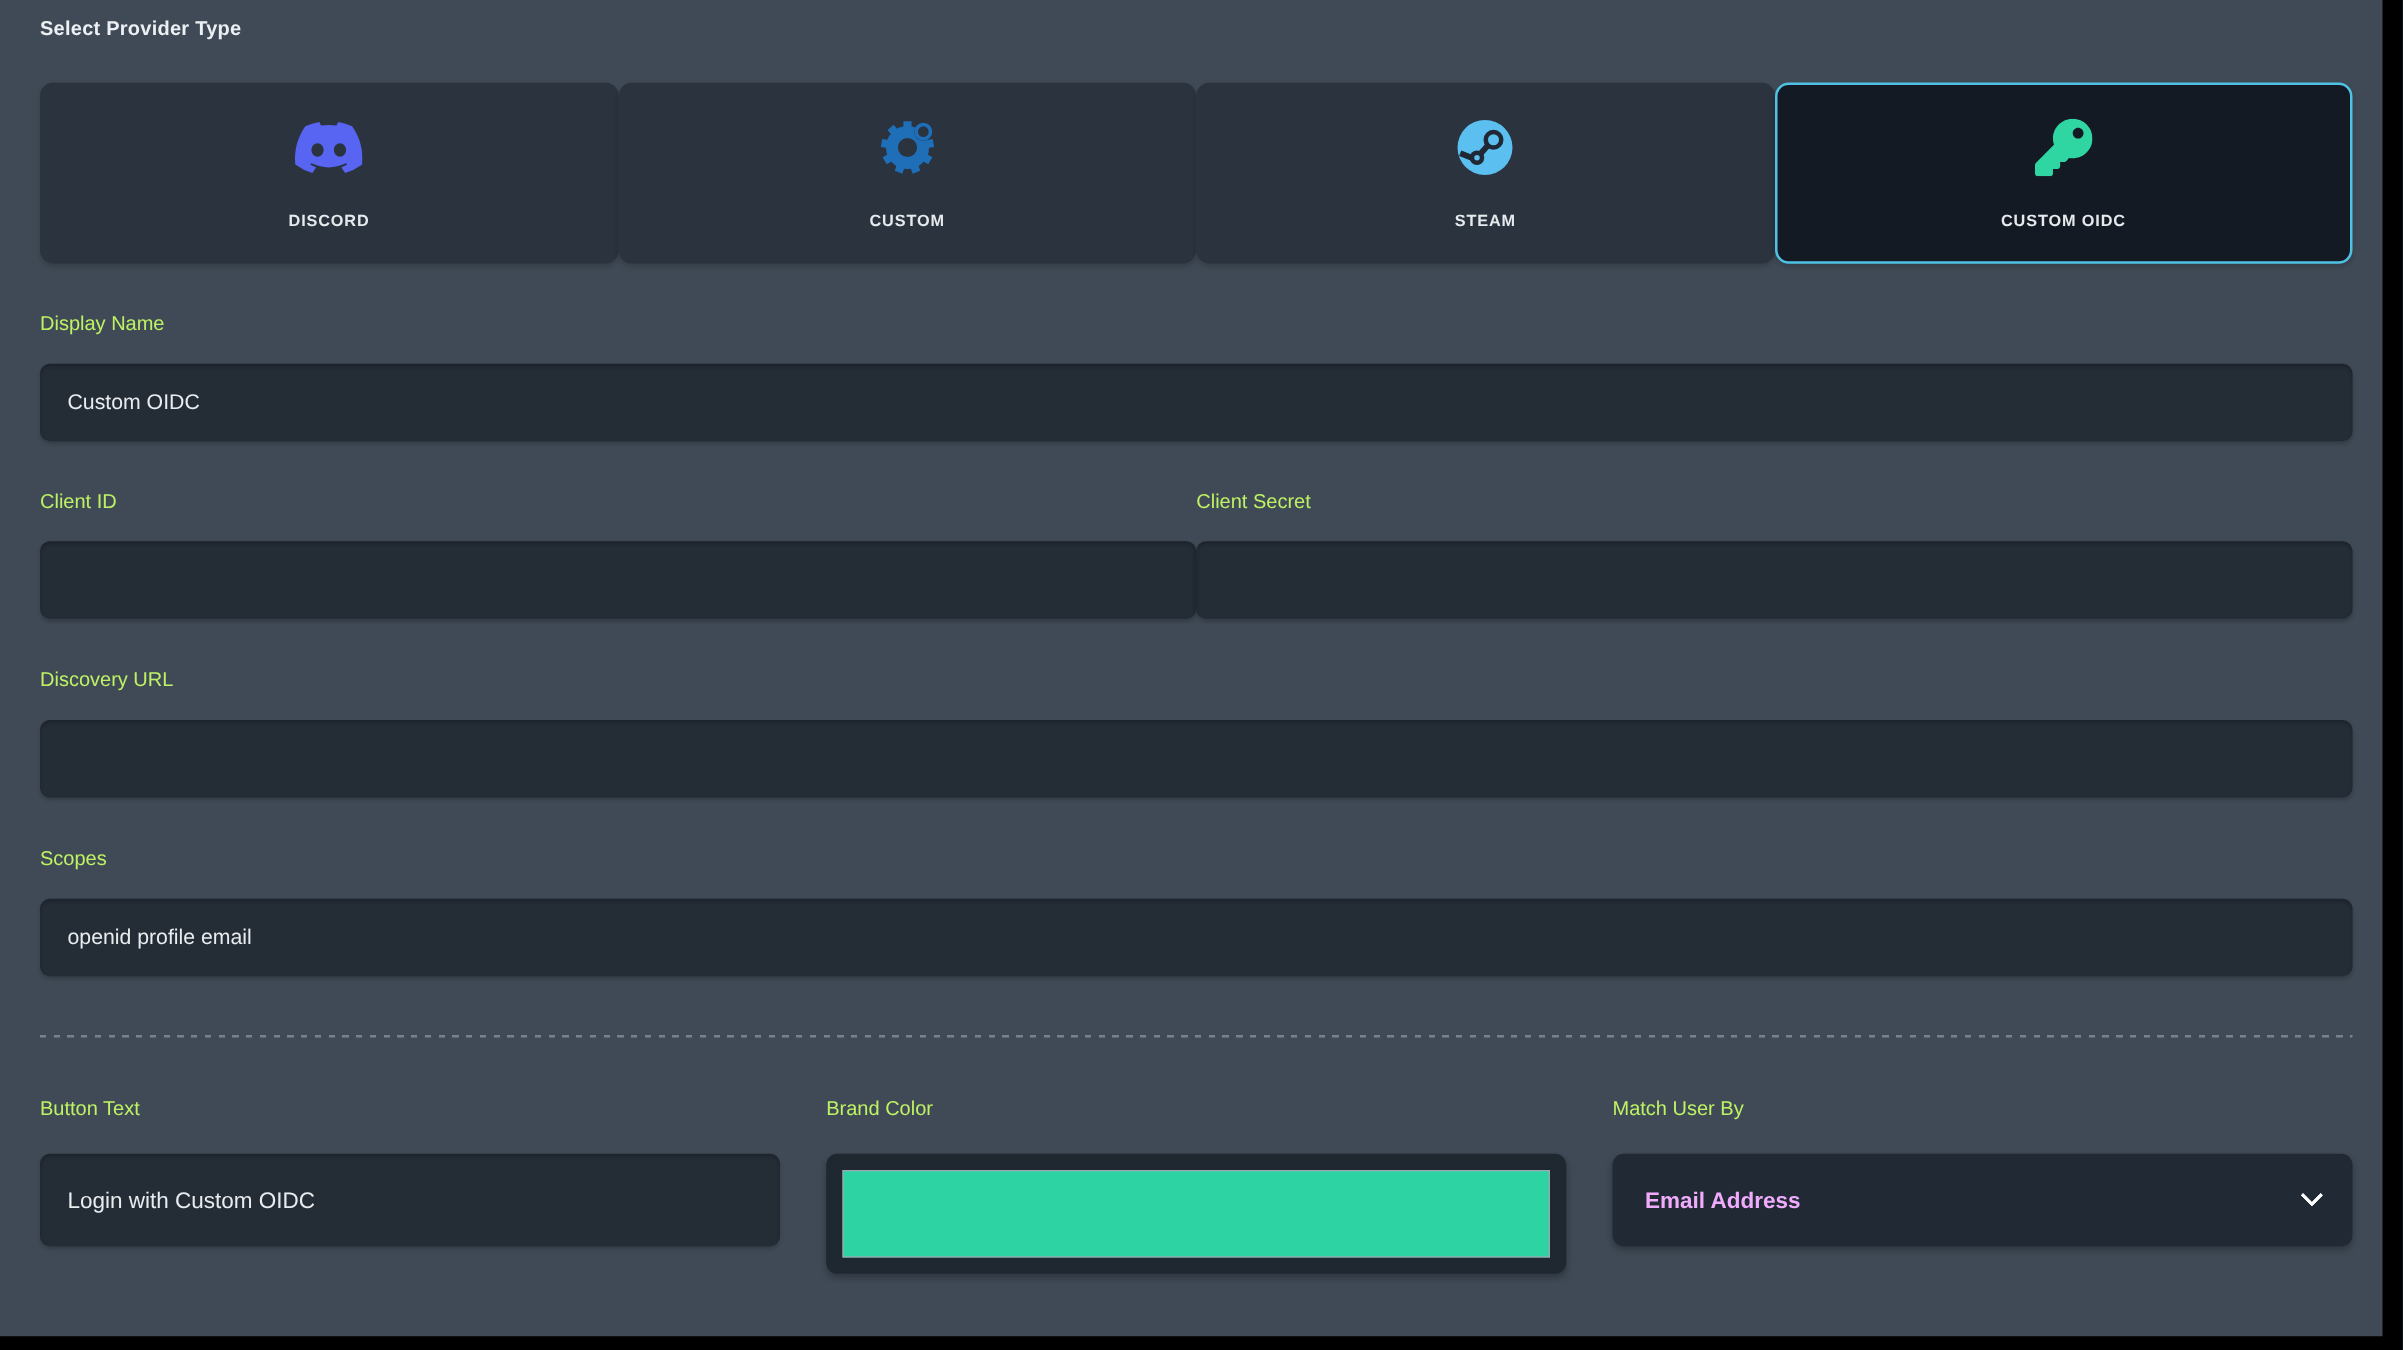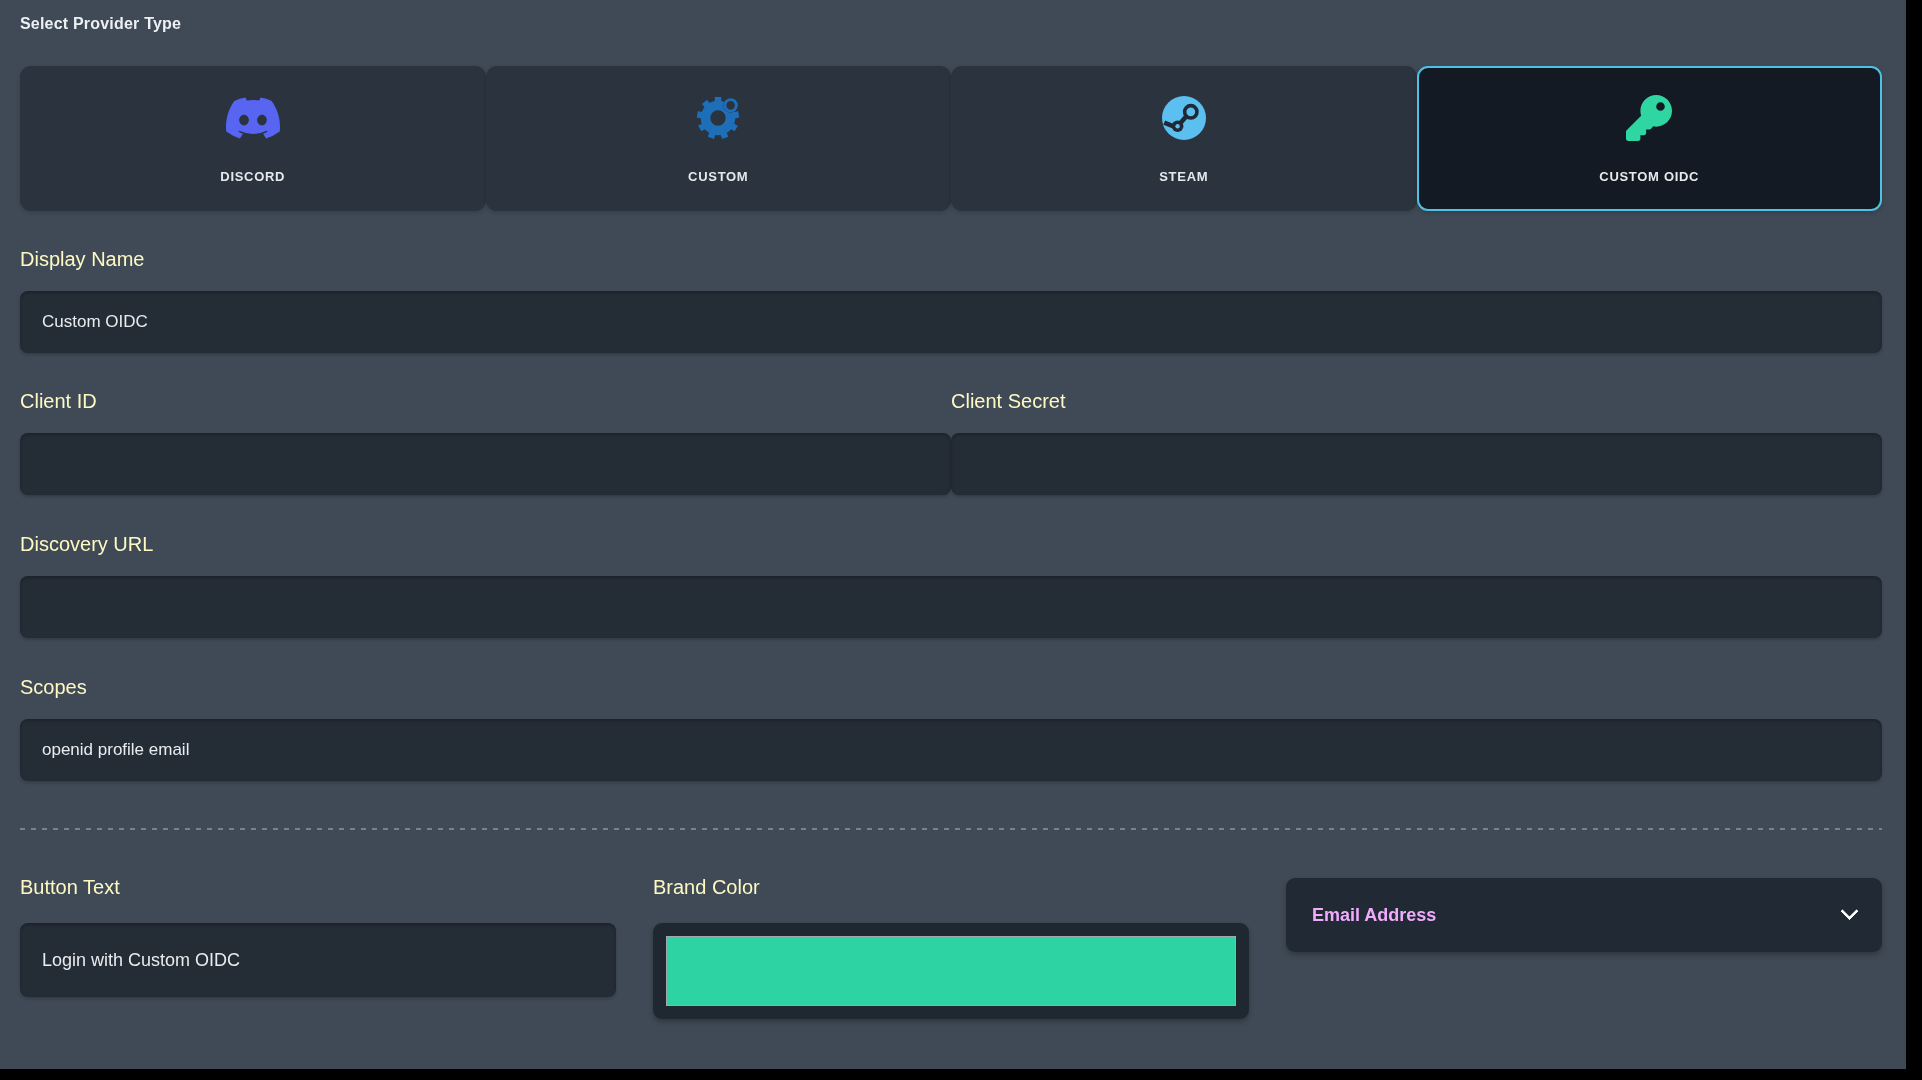--- a/index.html
+++ b/index.html
@@ -1,37 +1,37 @@
 <!DOCTYPE html>
 <html><head>
 <meta charset="utf-8">
 <style>
   * { margin:0; padding:0; box-sizing:border-box; }
   html,body { width:1922px; height:1080px; background:#000; overflow:hidden;
               font-family:"Liberation Sans", sans-serif; }
   .screen { position:absolute; left:0; top:0; width:1906px; height:1069px;
             background:#3F4A56; }
-  .content { padding:14px 24px 0 20px; width:1906px; }
+  .content { padding:14px 24px 0 32px; width:1906px; }
 
   .section-title { color:#EDF0F3; font-size:16px; font-weight:700; line-height:19px;
                    margin-bottom:33px; letter-spacing:.2px; }
 
   
   .provider-grid { display:grid; grid-template-columns:repeat(4,1fr); 
                    margin-bottom:39px; }
   .provider-card { height:145px; background:#2A333E; border:2px solid transparent;
                    border-radius:11px; display:flex; flex-direction:column;
                    align-items:center; justify-content:center; gap:27px;
                    cursor:pointer; box-shadow:0 2px 4px rgba(0,0,0,.15); }
   .provider-card.selected { background:#141A23; border-color:#4FC2E3; }
   .provider-icon { display:flex; align-items:center; justify-content:center; height:48px; }
   .provider-label { color:#E6EAED; font-size:13px; font-weight:700; letter-spacing:.7px; }
 
   
-  .field-label { color:#fef9c3; font-size:20px; line-height:19px; margin-bottom:22px; }
+  .field-label { color:#bef264; font-size:16px; line-height:19px; margin-bottom:22px; }
   .text-input { display:block; width:100%; height:62px; background:#242C36; border:none;
                 border-radius:8px; color:#E9ECEF; font-size:17px; padding:0 22px;
                 font-family:"Liberation Sans", sans-serif; outline:none;
                 box-shadow:inset 0 2px 3px rgba(0,0,0,.22), 0 2px 3px rgba(0,0,0,.18); }
   .field { margin-bottom:39px; }
   .two-col { display:grid; grid-template-columns:repeat(2,1fr); 
              margin-bottom:40px; }
   .two-col .field { margin-bottom:0; }
 
   .divider { height:2px; margin:47px 0 48px 0;
@@ -158,20 +158,21 @@
       </div>
 
       <div>
         <div class="field-label">Brand Color</div>
         <div class="color-control">
           <div class="color-swatch" style="background-color: rgb(46, 211, 163);"></div>
         </div>
       </div>
 
       <div>
+        <div class="field-label">Match User By</div>
         <div class="select-control">
           <span class="select-value">Email Address</span>
           <span class="chevron"></span>
         </div>
       </div>
     </div>
 
   </div>
 </div>
 

